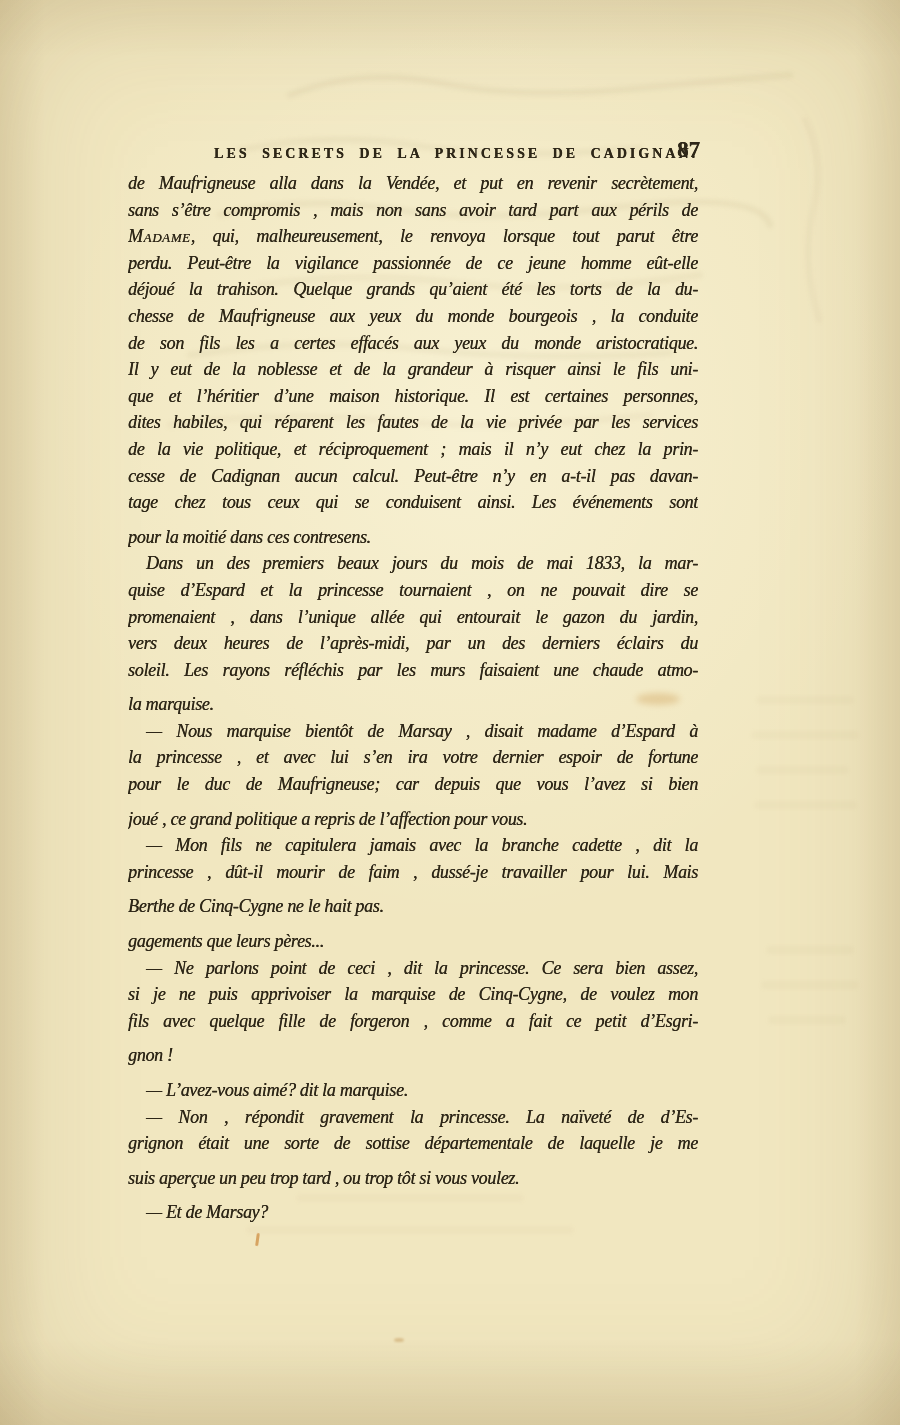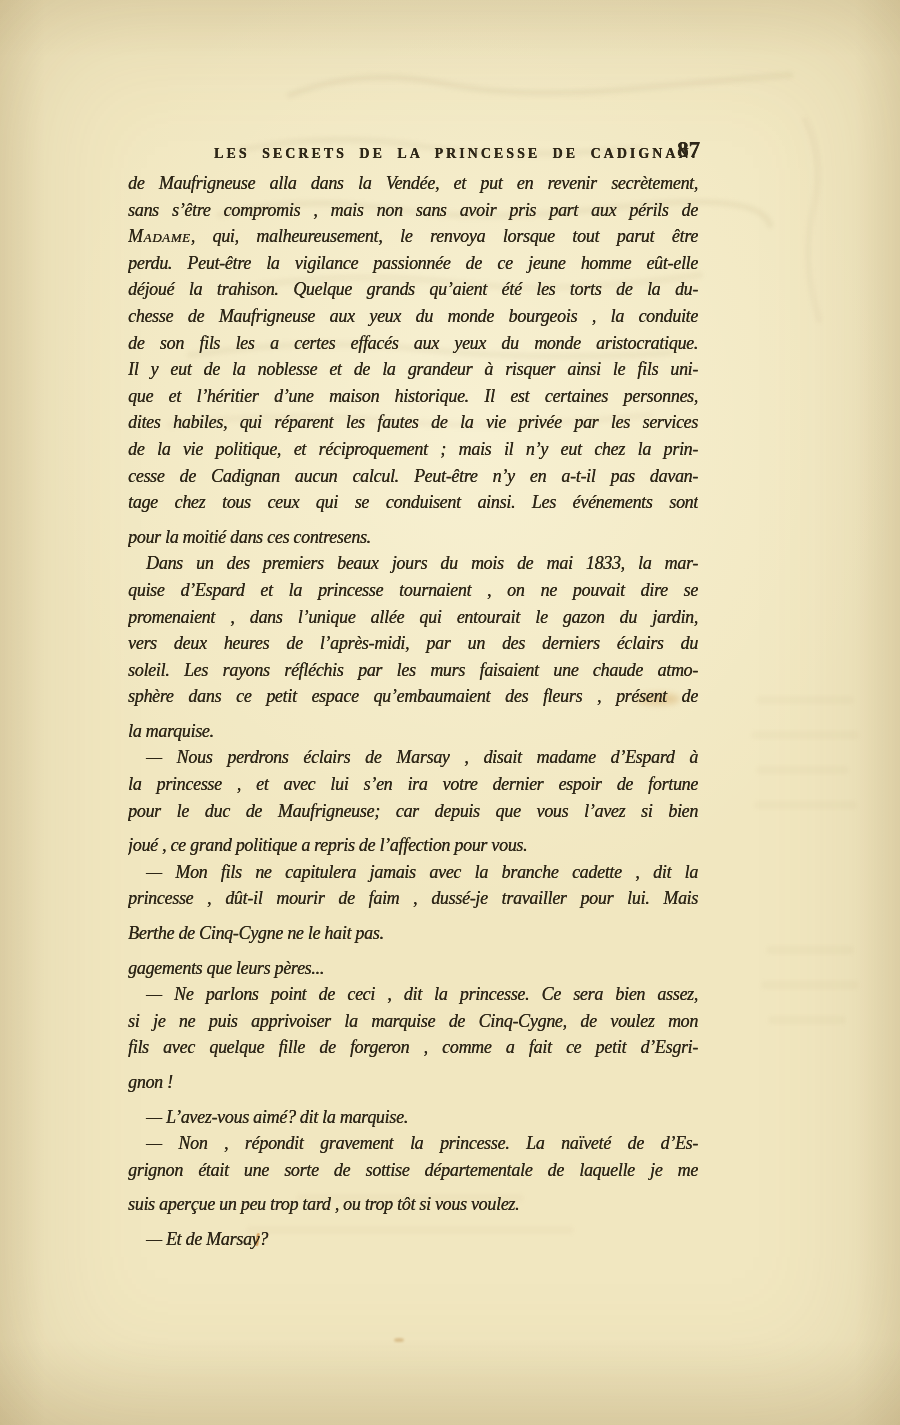--- a/index.html
+++ b/index.html
@@ -92,41 +92,40 @@
 <div class="stain2"></div>
 <div class="stain3"></div>
 
 <div class="running-header">
   <div class="running-title">LES SECRETS DE LA PRINCESSE DE CADIGNAN.</div>
   <div class="page-number">87</div>
 </div>
 
 <div class="text-block">
   <div class="line">de Maufrigneuse alla dans la Vendée, et put en revenir secrètement,</div>
-  <div class="line">sans s’être compromis , mais non sans avoir pris part aux périls de</div>
+  <div class="line">sans s’être compromis , mais non sans avoir tard part aux périls de</div>
   <div class="line"><span class="sc">Madame</span><span>, qui, malheureusement, le renvoya lorsque tout parut être</span></div>
   <div class="line">perdu. Peut-être la vigilance passionnée de ce jeune homme eût-elle</div>
   <div class="line">déjoué la trahison. Quelque grands qu’aient été les torts de la du-</div>
   <div class="line">chesse de Maufrigneuse aux yeux du monde bourgeois , la conduite</div>
   <div class="line">de son fils les a certes effacés aux yeux du monde aristocratique.</div>
   <div class="line">Il y eut de la noblesse et de la grandeur à risquer ainsi le fils uni-</div>
   <div class="line">que et l’héritier d’une maison historique. Il est certaines personnes,</div>
   <div class="line">dites habiles, qui réparent les fautes de la vie privée par les services</div>
   <div class="line">de la vie politique, et réciproquement ; mais il n’y eut chez la prin-</div>
   <div class="line">cesse de Cadignan aucun calcul. Peut-être n’y en a-t-il pas davan-</div>
   <div class="line">tage chez tous ceux qui se conduisent ainsi. Les événements sont</div>
   <div class="line end">pour la moitié dans ces contresens.</div>
   <div class="line ind">Dans un des premiers beaux jours du mois de mai 1833, la mar-</div>
   <div class="line">quise d’Espard et la princesse tournaient , on ne pouvait dire se</div>
   <div class="line">promenaient , dans l’unique allée qui entourait le gazon du jardin,</div>
   <div class="line">vers deux heures de l’après-midi, par un des derniers éclairs du</div>
   <div class="line">soleil. Les rayons réfléchis par les murs faisaient une chaude atmo-</div>
-  <div class="line">sphère dans ce petit espace qu’embaumaient des fleurs , présent de</div>
   <div class="line end">la marquise.</div>
-  <div class="line ind">— Nous perdrons éclairs de Marsay , disait madame d’Espard à</div>
+  <div class="line ind">— Nous marquise bientôt de Marsay , disait madame d’Espard à</div>
   <div class="line">la princesse , et avec lui s’en ira votre dernier espoir de fortune</div>
   <div class="line">pour le duc de Maufrigneuse; car depuis que vous l’avez si bien</div>
   <div class="line end">joué , ce grand politique a repris de l’affection pour vous.</div>
   <div class="line ind">— Mon fils ne capitulera jamais avec la branche cadette , dit la</div>
   <div class="line">princesse , dût-il mourir de faim , dussé-je travailler pour lui. Mais</div>
   <div class="line end">Berthe de Cinq-Cygne ne le hait pas.</div>
   <div class="line end">gagements que leurs pères...</div>
   <div class="line ind">— Ne parlons point de ceci , dit la princesse. Ce sera bien assez,</div>
   <div class="line">si je ne puis apprivoiser la marquise de Cinq-Cygne, de voulez mon</div>
   <div class="line">fils avec quelque fille de forgeron , comme a fait ce petit d’Esgri-</div>

